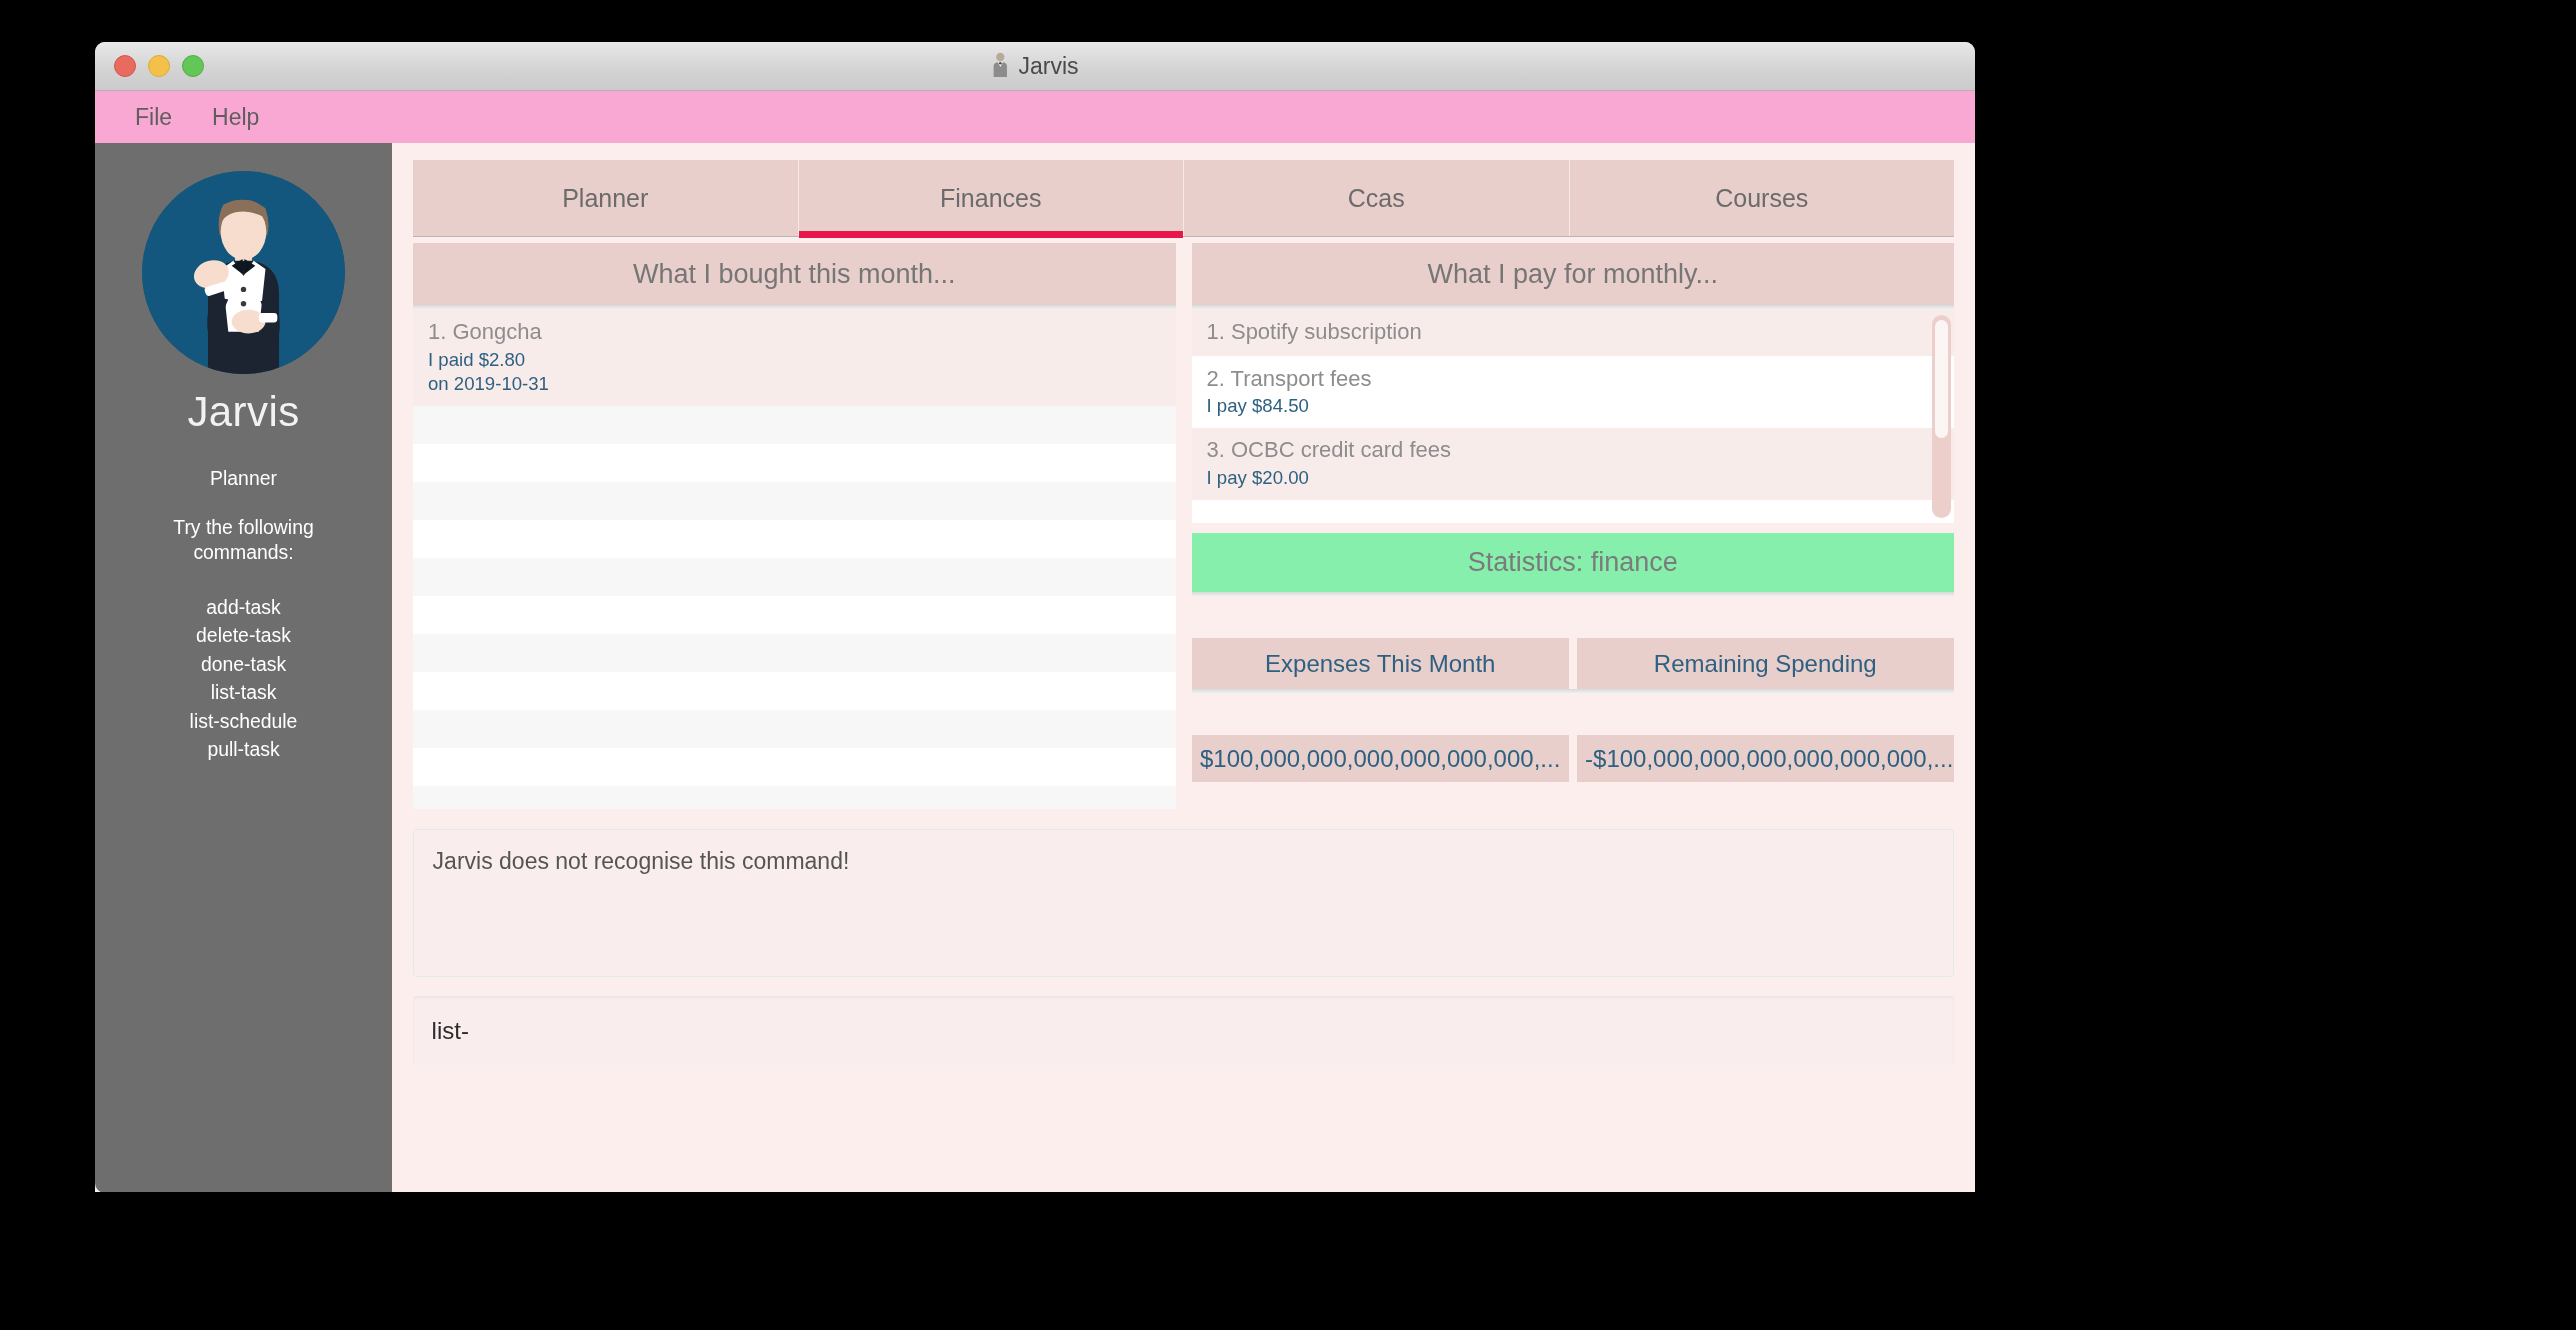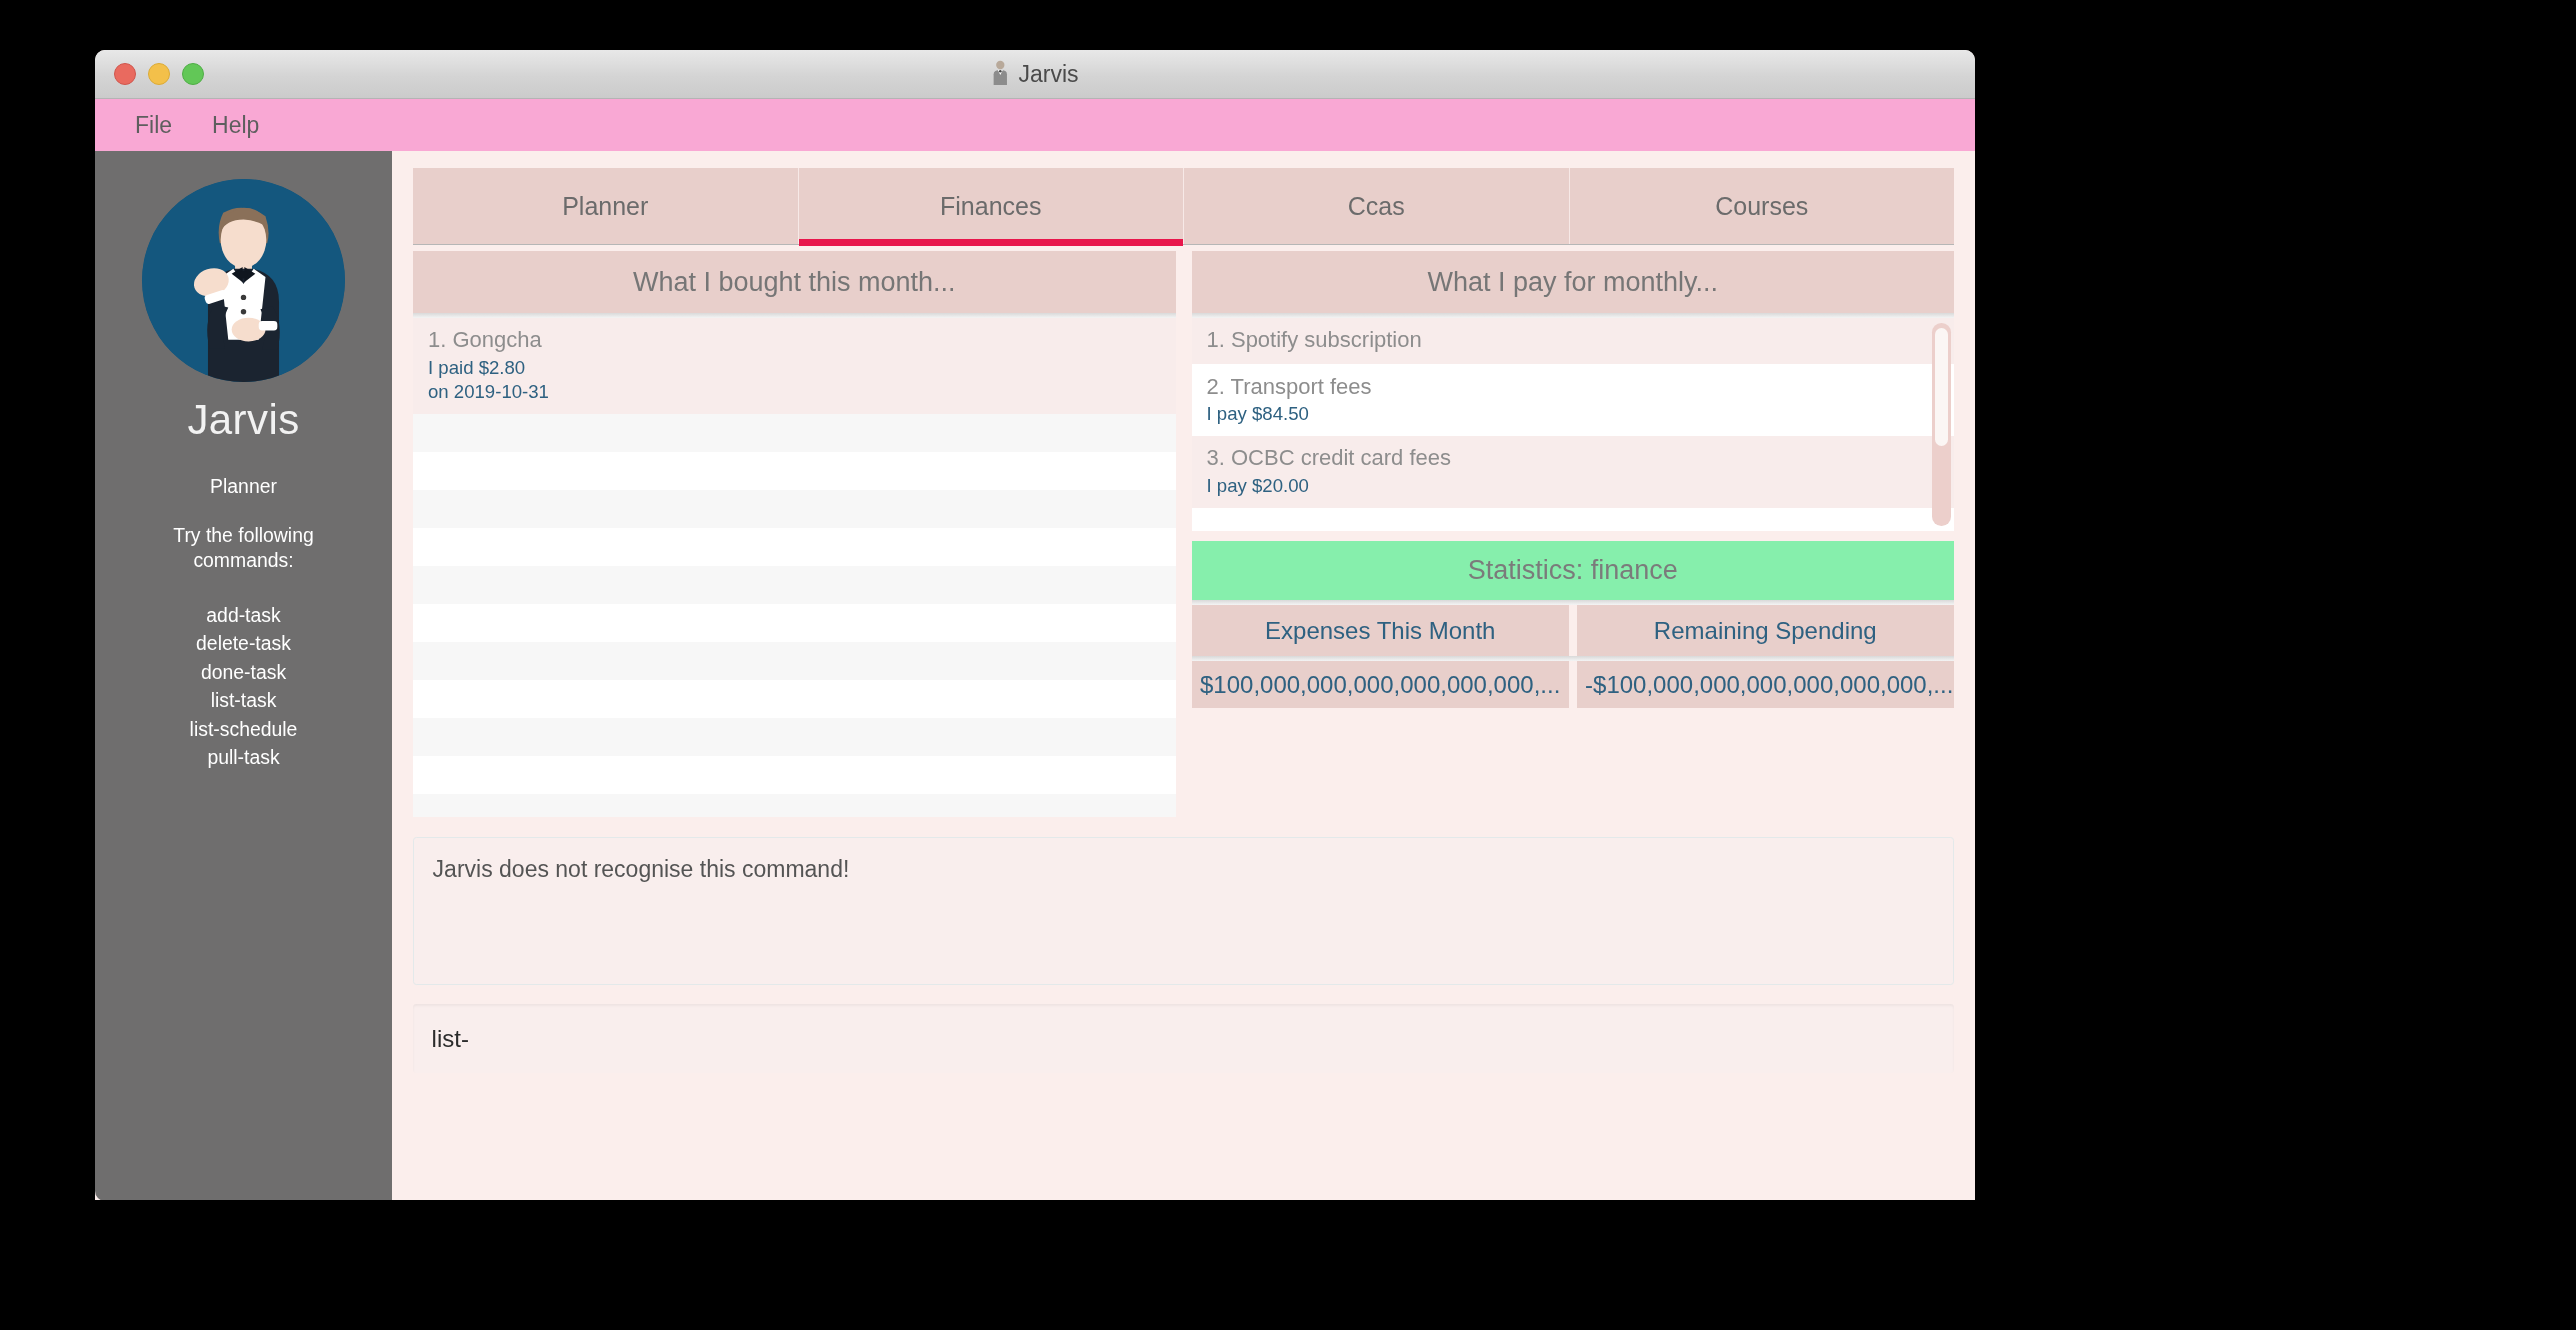--- a/index.html
+++ b/index.html
@@ -16,21 +16,21 @@
     position: relative;
     width: 2576px;
     height: 1330px;
     background: #000000;
   }
 
   
   #window {
     position: absolute;
     left: 95px;
-    top: 50px;
+    top: 42px;
     width: 1880px;
     height: 1150px;
     border-radius: 10px 10px 0 0;
     overflow: hidden;
     background: #fbeeec;
     box-shadow: 0 5px 22px rgba(0,0,0,0.55);
   }
 
   
   #titlebar {
@@ -304,20 +304,21 @@
     height: 5px;
     background: linear-gradient(180deg, #d9d9d9, #f4f4f4);
   }
   .stats-row {
     display: flex;
     gap: 7.6px;
   }
   .stats-cell {
     flex: 1 1 0;
     min-width: 0;
+    margin-top: 41px;
   }
   .stats-head {
     background: #e8cfcb;
     height: 51px;
     display: flex;
     align-items: center;
     justify-content: center;
     font-size: 24px;
     color: #2e6181;
     white-space: nowrap;

